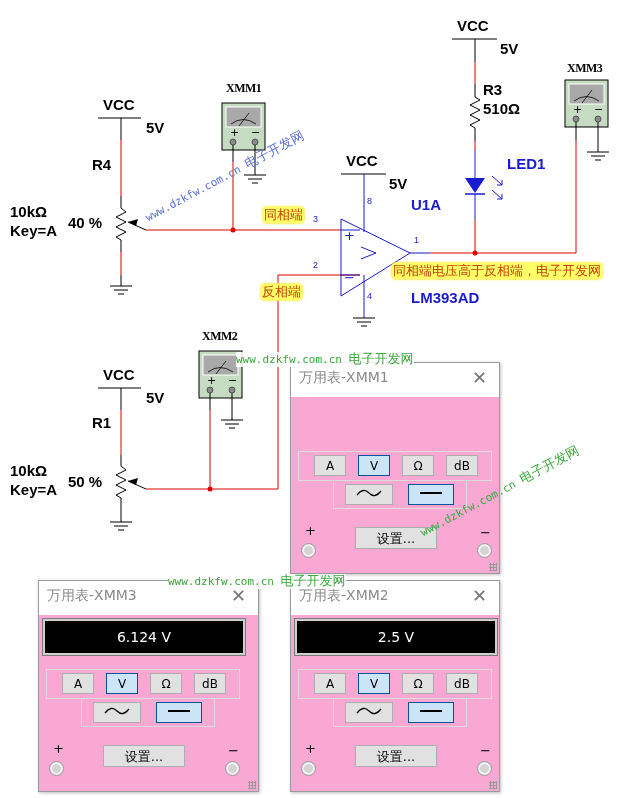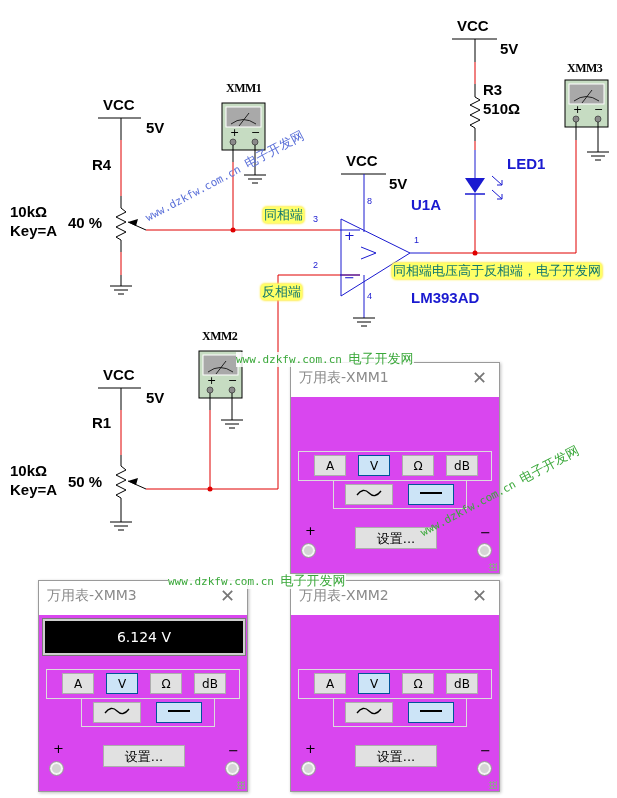--- a/index.html
+++ b/index.html
@@ -3,29 +3,29 @@
 <meta charset="utf-8">
 <style>
   html, body { margin:0; padding:0; background:#ffffff; }
   body { width:617px; height:798px; position:relative; overflow:hidden;
          font-family:"Liberation Sans", sans-serif; }
   #schematic { position:absolute; left:0; top:0; width:617px; height:798px; }
   .lbl-bold { font-family:"Liberation Sans", sans-serif; font-weight:bold; font-size:15px; fill:#000; }
   .lbl-blue { font-family:"Liberation Sans", sans-serif; font-weight:bold; font-size:15px; fill:#1a1ad0; }
   .pin-num { font-family:"Liberation Sans", sans-serif; font-size:9px; fill:#1a1ad0; }
   .xmm-lbl { font-family:"Liberation Serif", serif; font-weight:bold; font-size:12px; fill:#000; letter-spacing:-0.5px; }
-  .cn-note { position:absolute; font-family:"DejaVu Sans", sans-serif; font-size:13px; color:#0f766e;
+  .cn-note { position:absolute; font-family:"DejaVu Sans", sans-serif; font-size:13px; color:#c2410c;
              background:#ffff66; border-radius:4px; padding:0 1px; line-height:16px; white-space:nowrap;
              box-shadow:0 0 2px 1px #ffee55; }
   .watermark { position:absolute; white-space:nowrap; color:#3aa83a; font-family:"DejaVu Sans Mono", monospace;
                font-size:11px; background:rgba(255,255,255,0.85); line-height:14px; }
   .watermark .cn { font-family:"DejaVu Sans", sans-serif; font-size:13px; }
 
   
-  .mm-win { position:absolute; width:208px; height:210px; background:#d946ef;
+  .mm-win { position:absolute; width:208px; height:210px; background:#f9a8d4;
             border:1px solid #9a9a9a; box-shadow:1px 1px 3px rgba(0,0,0,0.25); }
   .mm-title { position:absolute; left:0; top:0; width:100%; height:34px; background:#ffffff; }
   .mm-title-text { position:absolute; left:8px; top:6px; font-family:"DejaVu Sans", sans-serif; font-size:14px; color:#8a8a8a; }
   .mm-close { position:absolute; right:12px; top:5px; font-family:"DejaVu Sans", sans-serif; font-size:18px;
               color:#777; line-height:20px; cursor:pointer; }
   .mm-display { position:absolute; left:4px; top:38px; width:198px; height:32px; background:#000;
                 border:2px solid #cfcfcf; outline:1px solid #7a7a7a; color:#fff; text-align:center;
                 font-family:"DejaVu Sans", sans-serif; font-size:14px; line-height:32px; }
   .mm-funcgroup { position:absolute; left:7px; top:88px; width:192px; height:28px; border:1px solid #dcdcdc; }
   .mm-modegroup { position:absolute; left:42px; top:117px; width:132px; height:28px; border:1px solid #dcdcdc; border-top:none; }
@@ -215,21 +215,21 @@
     </div>
   </div>
   <span class="mm-sign" style="left:14px; top:160px;">+</span>
   <span class="mm-term" style="left:10px; top:180px;"></span>
   <div class="mm-settings">设置...</div>
   <span class="mm-sign" style="left:189px; top:162px;">−</span>
   <span class="mm-term" style="left:186px; top:180px;"></span>
   <span class="mm-grip"></span>
 </div>
 
-<div class="mm-win" style="left:38px; top:580px;">
+<div class="mm-win" style="left:38px; top:580px;padding-left:11px;">
   <div class="mm-title">
     <span class="mm-title-text">万用表-XMM3</span>
     <span class="mm-close">✕</span>
   </div>
   <div class="mm-display">6.124 V</div>
   <div class="mm-funcgroup">
     <div class="mm-btn" style="left:15px; top:3px; width:32px;">A</div>
     <div class="mm-btn active" style="left:59px; top:3px; width:32px;">V</div>
     <div class="mm-btn" style="left:103px; top:3px; width:32px;">Ω</div>
     <div class="mm-btn" style="left:147px; top:3px; width:32px;">dB</div>
@@ -252,20 +252,21 @@
   <span class="mm-sign" style="left:189px; top:162px;">−</span>
   <span class="mm-term" style="left:186px; top:180px;"></span>
   <span class="mm-grip"></span>
 </div>
 
 <div class="mm-win" style="left:290px; top:580px;">
   <div class="mm-title">
     <span class="mm-title-text">万用表-XMM2</span>
     <span class="mm-close">✕</span>
   </div>
+  <div class="mm-display">2.5 V</div>
   <div class="mm-funcgroup">
     <div class="mm-btn" style="left:15px; top:3px; width:32px;">A</div>
     <div class="mm-btn active" style="left:59px; top:3px; width:32px;">V</div>
     <div class="mm-btn" style="left:103px; top:3px; width:32px;">Ω</div>
     <div class="mm-btn" style="left:147px; top:3px; width:32px;">dB</div>
   </div>
   <div class="mm-modegroup">
     <div class="mm-btn" style="left:11px; top:4px; width:48px;">
       <svg width="30" height="12" viewBox="0 0 30 12">
           <path d="M3 8 Q9 0 15 6 Q21 12 27 4" fill="none" stroke="#000" stroke-width="1.3"></path>

